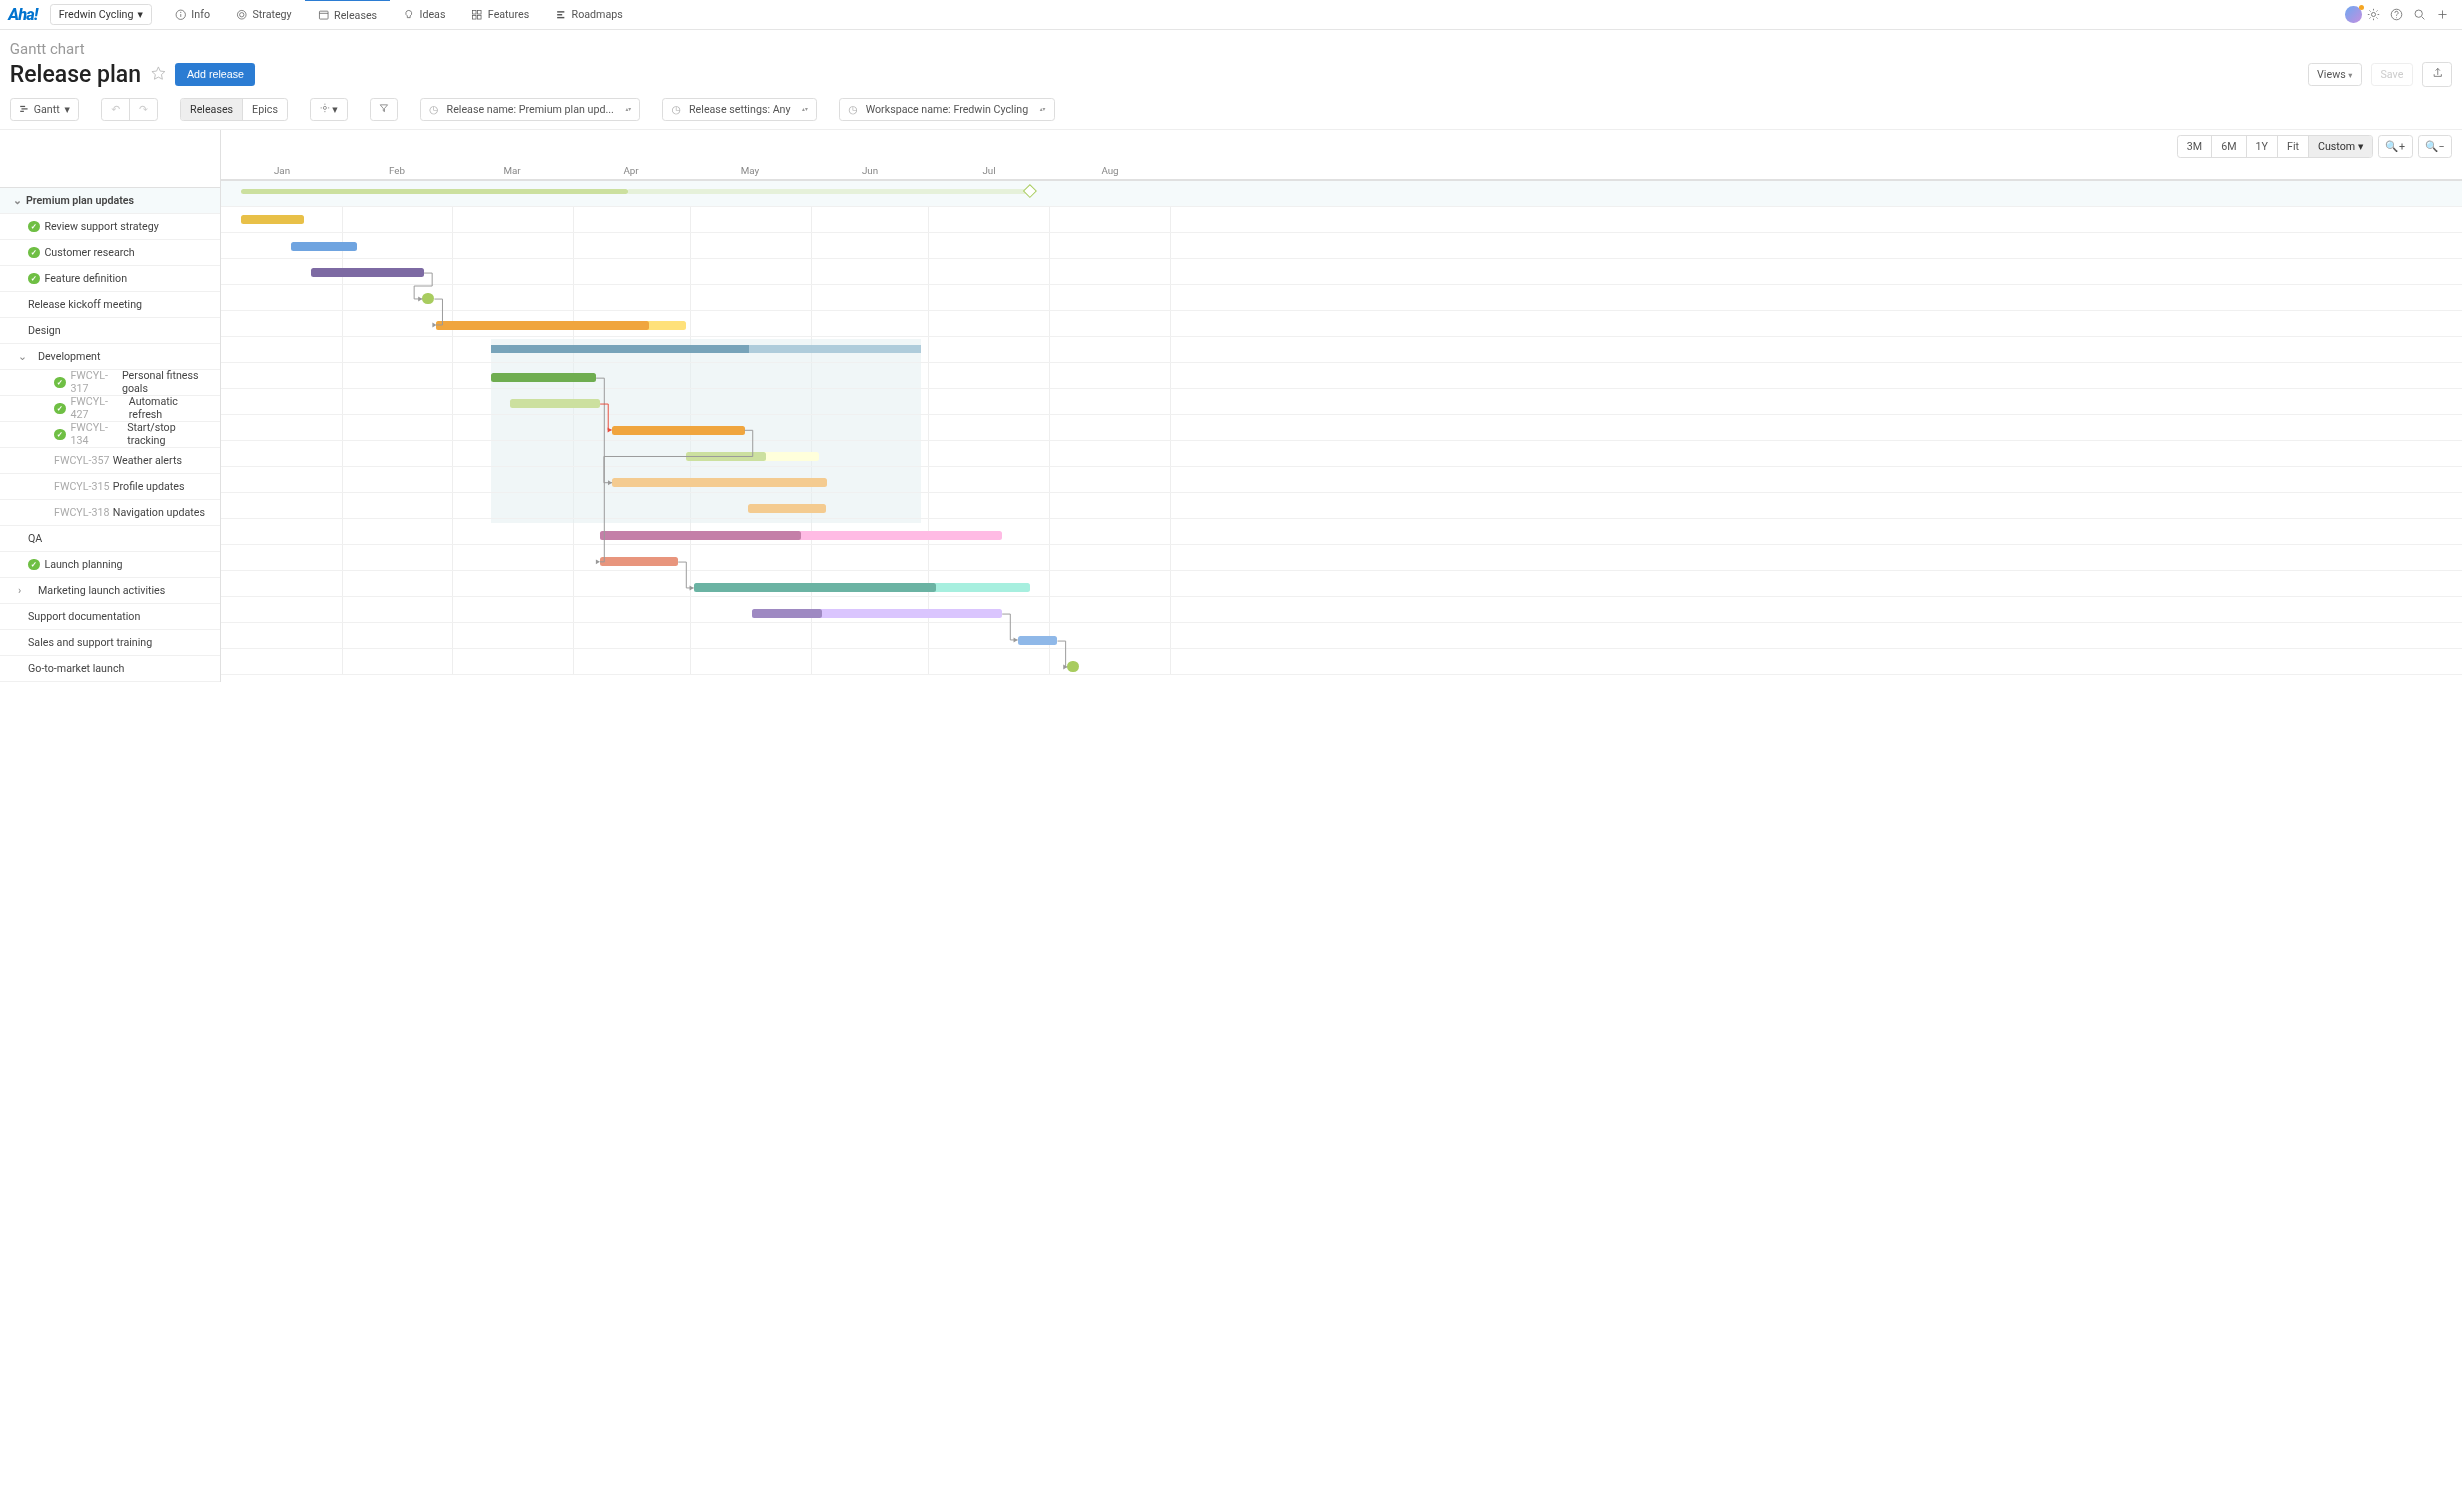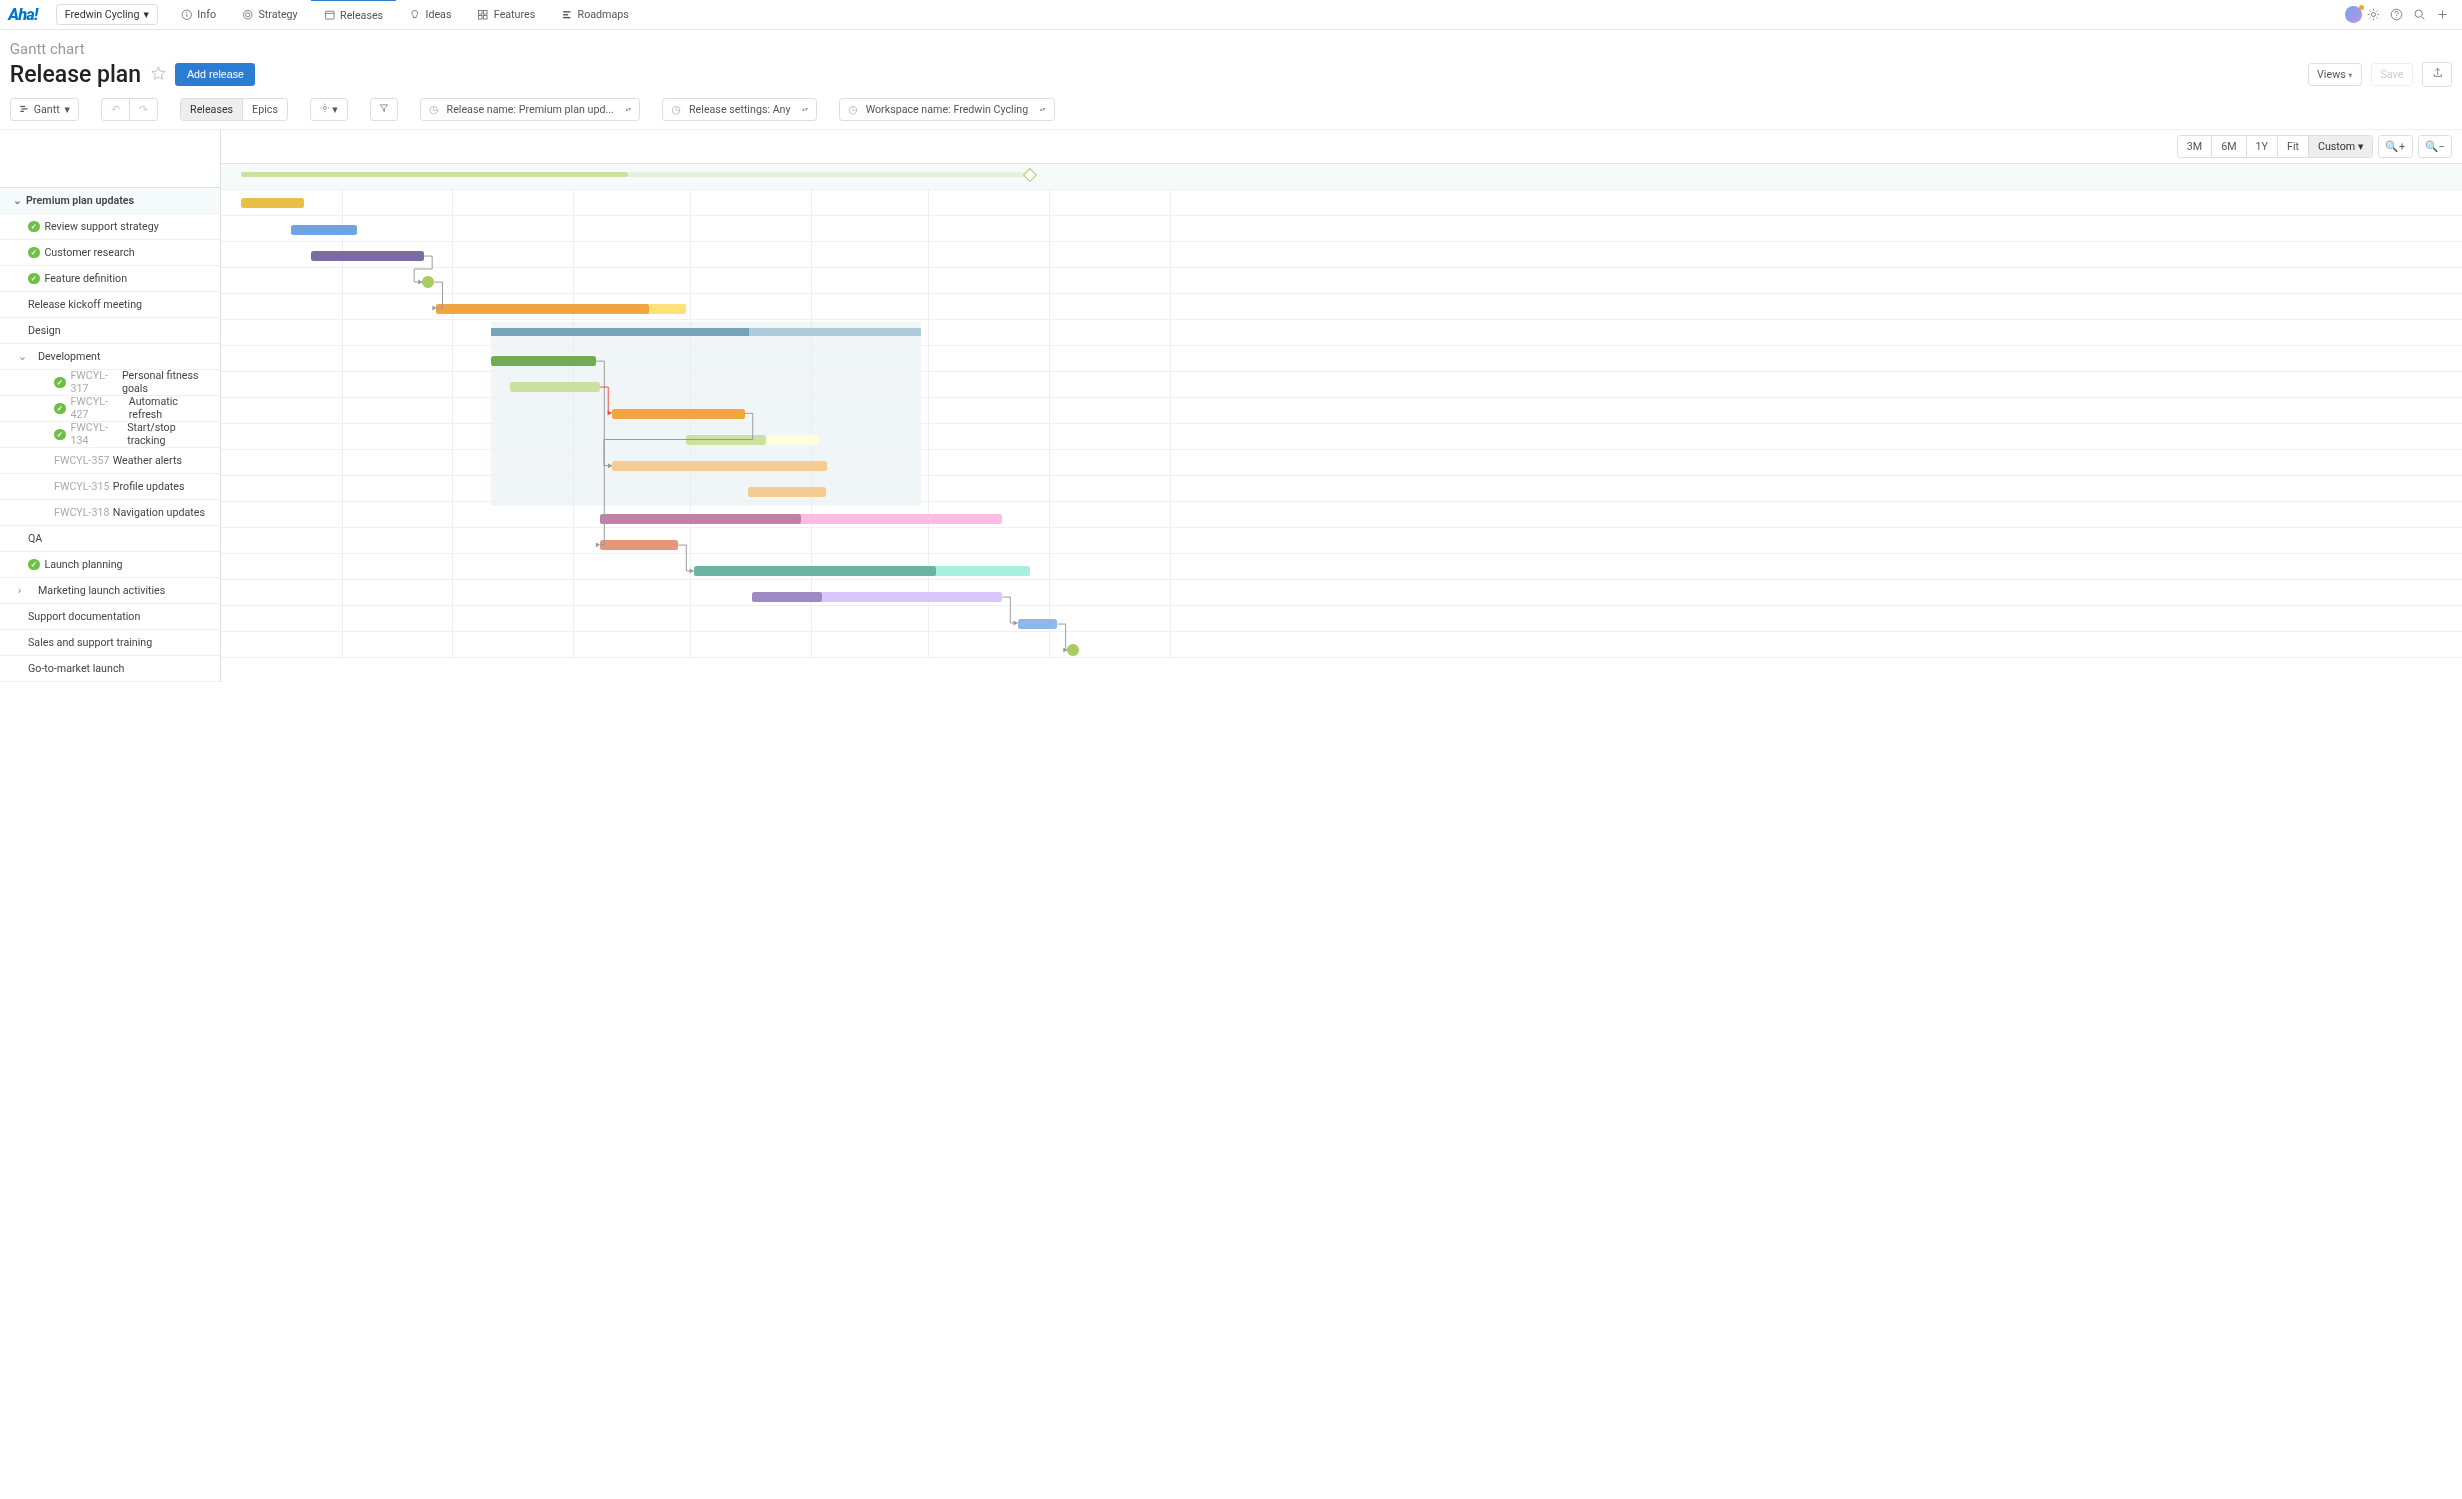--- a/index.html
+++ b/index.html
@@ -1,18 +1,18 @@
 <!DOCTYPE html>
 <html style="font-size:13px"><head>
 <meta charset="utf-8">
 <style>
 * { box-sizing: border-box; margin: 0; padding: 0; }
 body { font-family: -apple-system, BlinkMacSystemFont, "Segoe UI", Roboto, sans-serif; font-size: 10.7px; color: #333; background: #fff; }
 .topnav { display: flex; align-items: center; height: 30px; border-bottom: 0.8px solid #e5e5e5; padding: 0 8.2px; }
-.logo { font-weight: 800; font-size: 16.4px; color: #0073cf; margin-right: 18px; font-style: italic; letter-spacing: -0.8px;}
+.logo { font-weight: 800; font-size: 16.4px; color: #0073cf; margin-right: 12px; font-style: italic; letter-spacing: -0.8px;}
 .ws-select { display: flex; align-items: center; gap: 4.1px; padding: 3.3px 8.2px; border: 0.8px solid #ddd; border-radius: 3.3px; margin-right: 9.8px; cursor: pointer; }
 .navtab { display: flex; align-items: center; gap: 4.9px; padding: 0 13px; height: 30px; color: #555; cursor: pointer; position: relative; }
 .navtab.active { background: #fff; border-top: 2.5px solid #2b7cd3; margin-top:-0.8px; }
 .navtab svg { width: 11.5px; height: 11.5px; }
 .spacer { flex: 1; }
 .avatar { width: 16.4px; height: 16.4px; border-radius: 50%; background: linear-gradient(135deg,#6ea8f0,#c48fe0); position: relative; cursor: pointer; }
 .avatar::after { content:""; position:absolute; top:-1.6px; right:-2.5px; width:5.7px;height:5.7px;border-radius:50%;background:#f5a623;}
 .iconbtn { width: 23px; height: 23px; display: flex; align-items: center; justify-content: center; color: #666; cursor: pointer; }
 .crumb { color: #999; font-size: 15px; padding: 9.8px 9.8px 1.6px; }
 .titlebar { display: flex; align-items: center; padding: 1.6px 9.8px 9.8px; gap: 9.8px; }
@@ -290,20 +290,30 @@
         <div class="tbitem">3M</div>
         <div class="tbitem">6M</div>
         <div class="tbitem">1Y</div>
         <div class="tbitem">Fit</div>
         <div class="tbitem active"><span>Custom</span> ▾</div>
       </div>
       <div class="pill" style="padding:4.1px 6.6px;">🔍+</div>
       <div class="pill" style="padding:4.1px 6.6px;">🔍−</div>
     </div>
     <div class="ruler">
+      <div class="mrow" id="mrow">
+          <span class="mlab" style="left: 61px;">Jan</span>
+          <span class="mlab" style="left: 176px;">Feb</span>
+          <span class="mlab" style="left: 291px;">Mar</span>
+          <span class="mlab" style="left: 410px;">Apr</span>
+          <span class="mlab" style="left: 529px;">May</span>
+          <span class="mlab" style="left: 649px;">Jun</span>
+          <span class="mlab" style="left: 768px;">Jul</span>
+          <span class="mlab" style="left: 889px;">Aug</span>
+        </div>
     </div>
     <div class="chartarea" id="chartarea">
         <div class="vline" style="left: 121px;"></div>
         <div class="vline" style="left: 231px;"></div>
         <div class="vline" style="left: 352px;"></div>
         <div class="vline" style="left: 469px;"></div>
         <div class="vline" style="left: 590px;"></div>
         <div class="vline" style="left: 707px;"></div>
         <div class="vline" style="left: 828px;"></div>
         <div class="vline" style="left: 949px;"></div>

